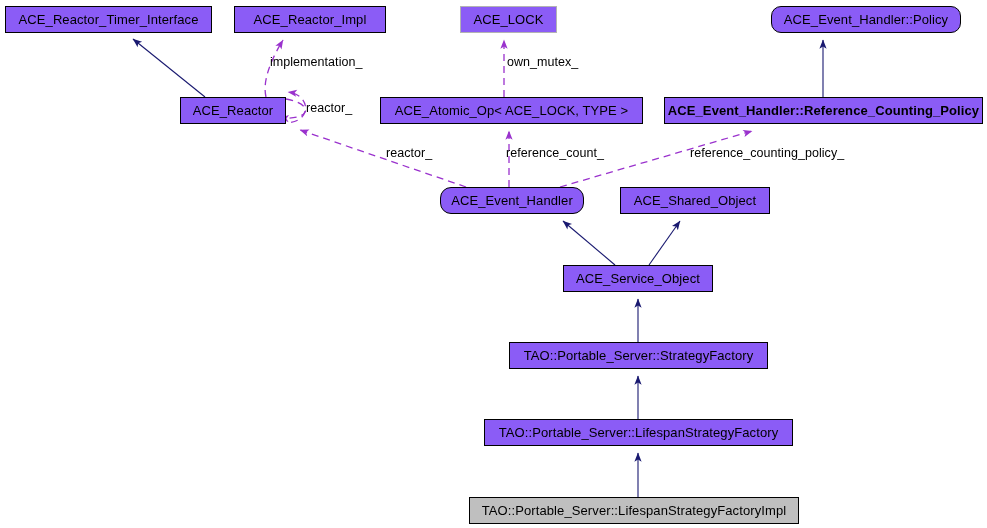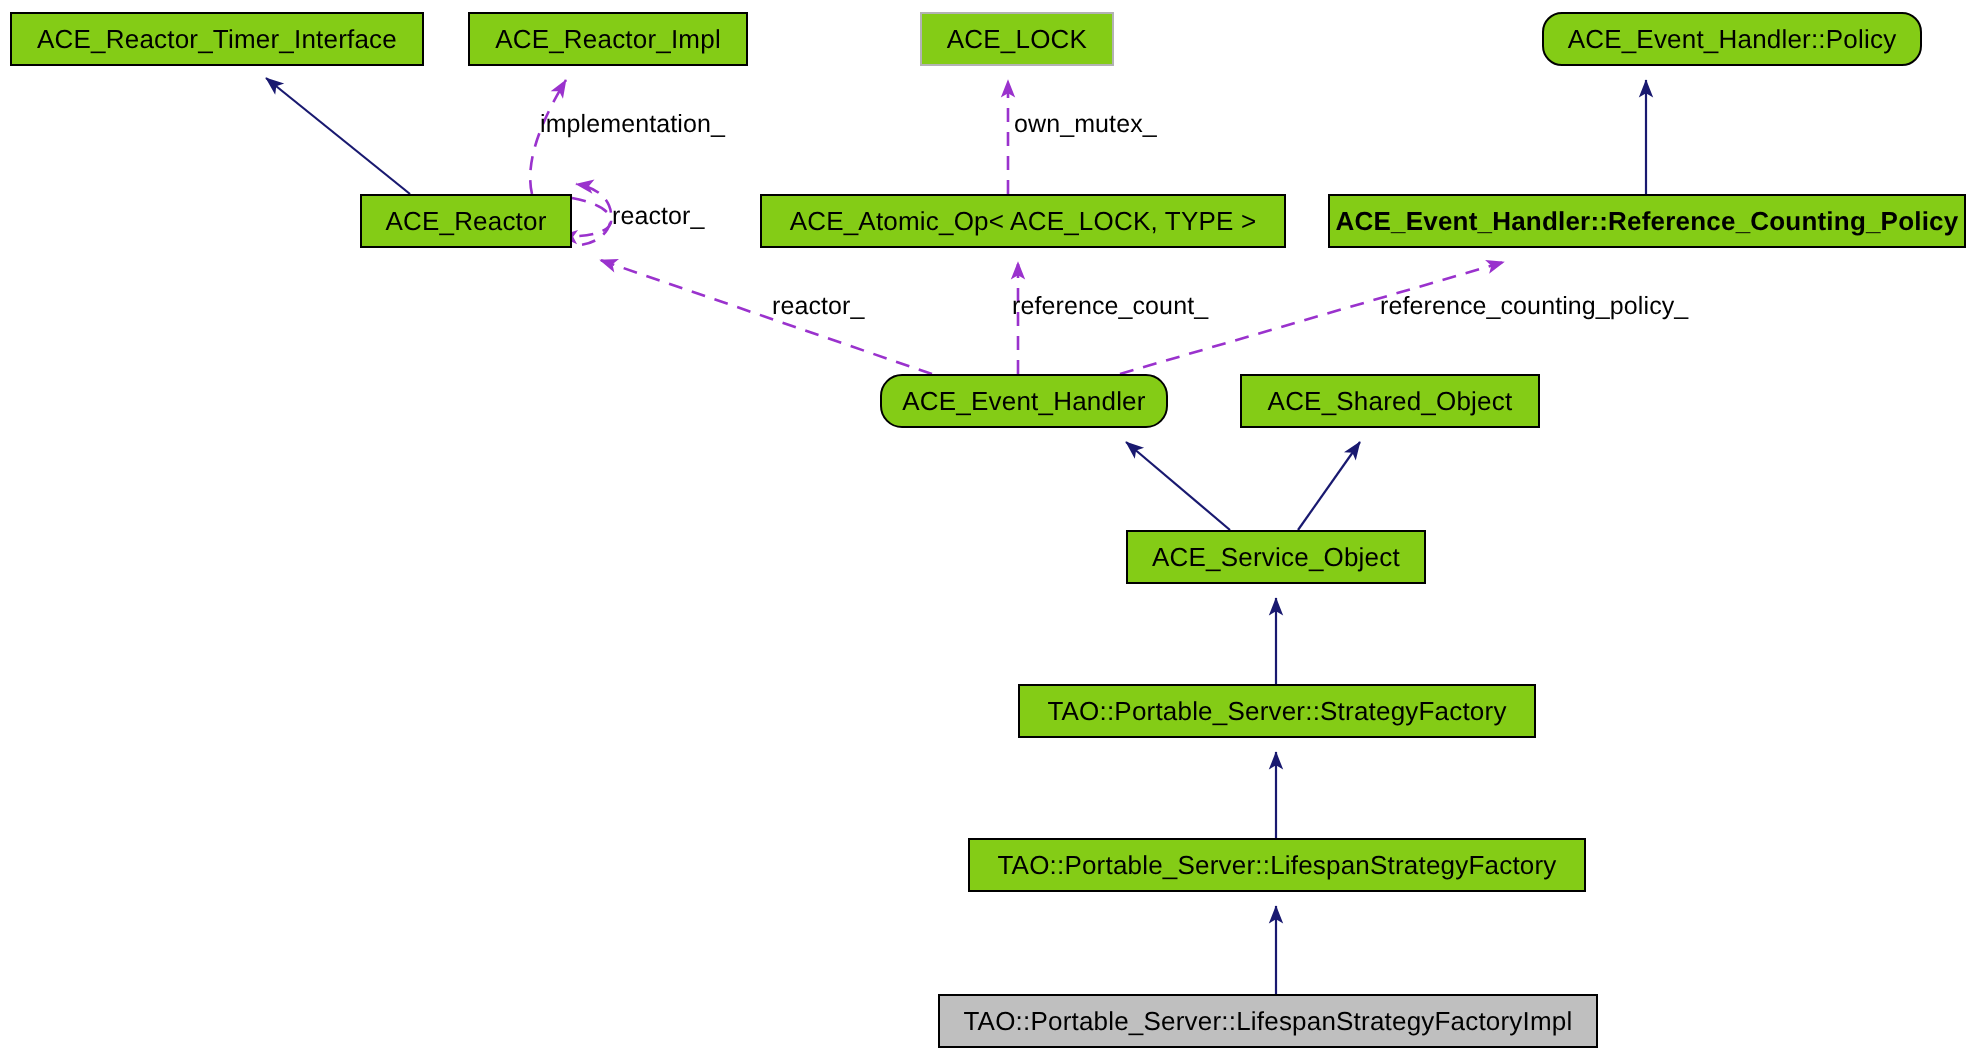--- a/index.html
+++ b/index.html
@@ -23,21 +23,21 @@
     width: 987px;
     height: 528px;
     pointer-events: none;
   }
   .node {
     position: absolute;
     box-sizing: border-box;
     display: flex;
     align-items: center;
     justify-content: center;
-    background: #84cc16;
+    background: #8b5cf6;
     border: 1px solid #000000;
     color: #000000;
     font-size: 13px;
     line-height: 1;
     white-space: nowrap;
     letter-spacing: 0.1px;
   }
   .node.muted {
     border-color: #b3b3b3;
   }
@@ -125,21 +125,21 @@
 
     <g>
       <line x1="638" y1="497" x2="638" y2="453" stroke="#191970" stroke-width="1.1" marker-end="url(#arrow-navy)"></line>
     </g>
   </svg>
 
   <div class="node" style="left:5px; top:6px; width:207px; height:27px;">
     <span class="node-label">ACE_Reactor_Timer_Interface</span>
   </div>
 
-  <div class="node" style="left:234px; top:6px; width:140px; height:27px;">
+  <div class="node" style="left:234px; top:6px; width:152px; height:27px;">
     <span class="node-label">ACE_Reactor_Impl</span>
   </div>
 
   <div class="node muted" style="left:460px; top:6px; width:97px; height:27px;">
     <span class="node-label">ACE_LOCK</span>
   </div>
 
   <div class="node" style="left:771px; top:6px; width:190px; height:27px;border-radius:10px;">
     <span class="node-label">ACE_Event_Handler::Policy</span>
   </div>

